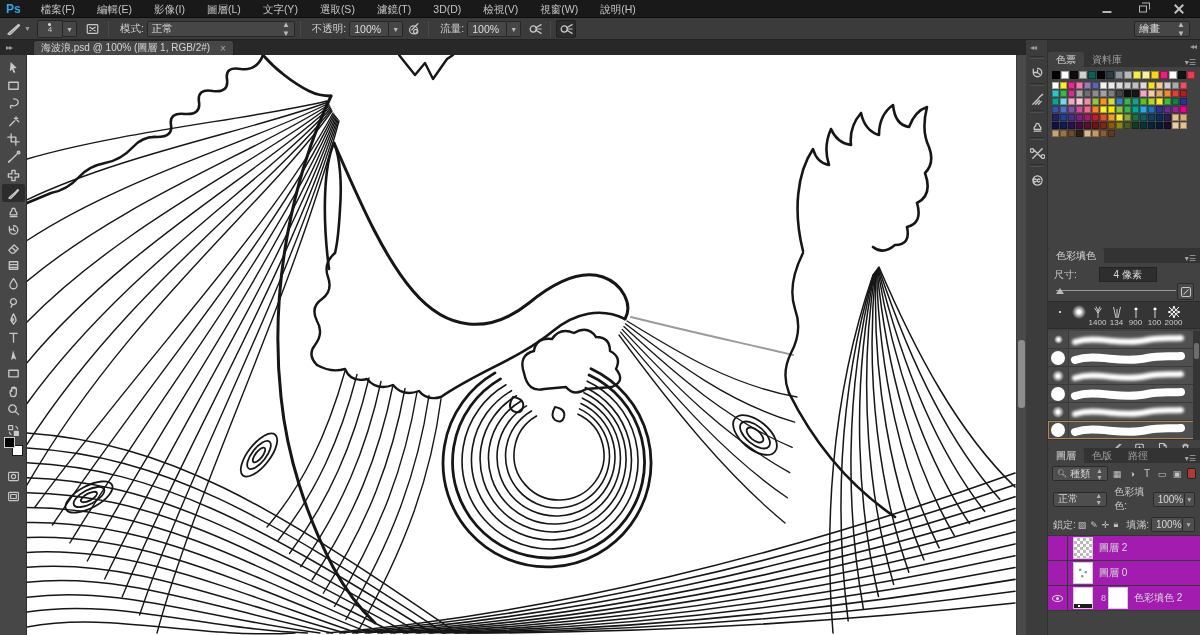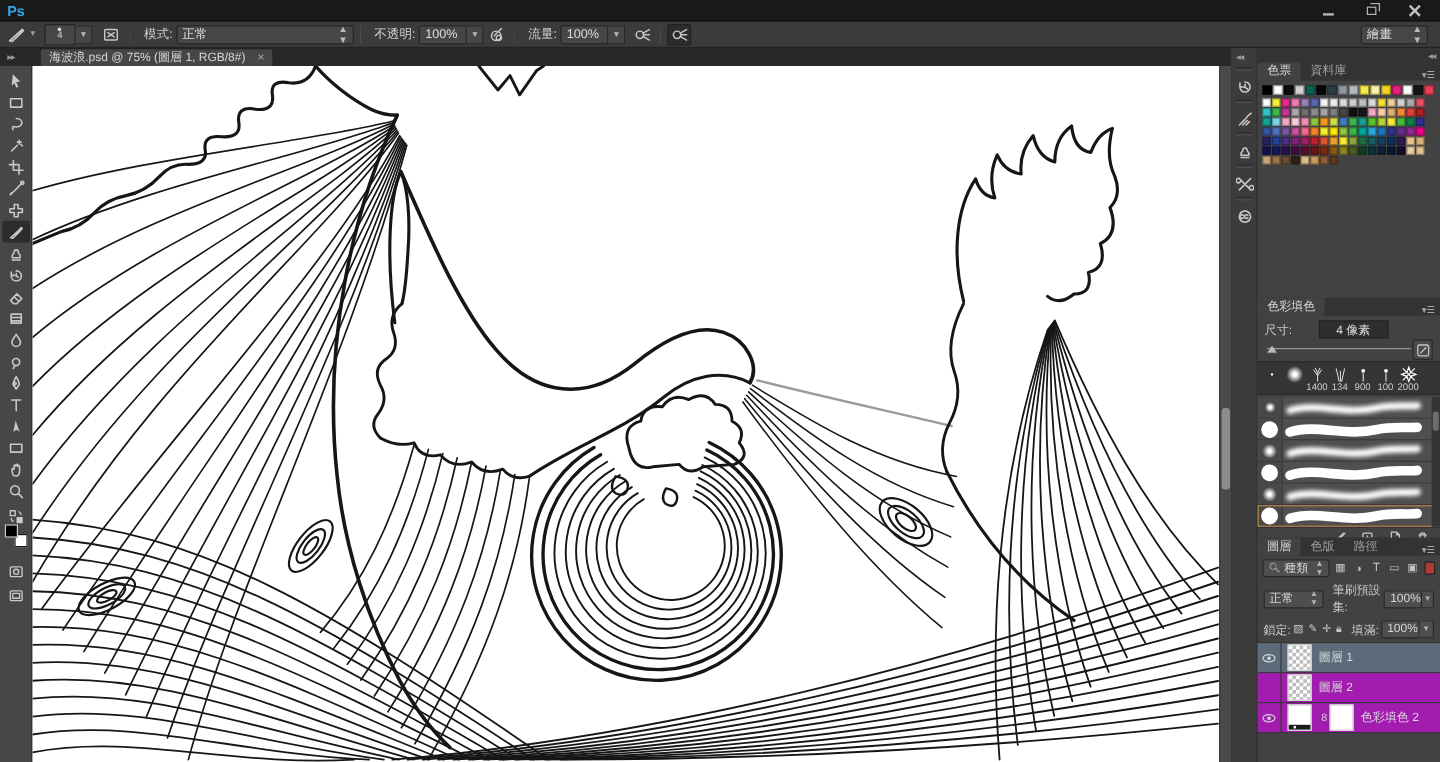--- a/index.html
+++ b/index.html
@@ -127,20 +127,33 @@
      radial-gradient(circle at 30% 30%, #9a9a9a 0 1px, transparent 1.6px),
      radial-gradient(circle at 70% 45%, #9a9a9a 0 1px, transparent 1.6px),
      radial-gradient(circle at 45% 70%, #9a9a9a 0 1px, transparent 1.6px); }
   svg.icon { stroke:#c8c8c8; fill:none; stroke-width:1.4; stroke-linecap:round; stroke-linejoin:round; }
 </style>
 </head>
 <body>
 
 <div id="titlebar">
   <span id="ps-logo">Ps</span>
+  <div id="menubar" style="display:flex;">
+      <div class="menu-item">檔案(F)</div>
+      <div class="menu-item">編輯(E)</div>
+      <div class="menu-item">影像(I)</div>
+      <div class="menu-item">圖層(L)</div>
+      <div class="menu-item">文字(Y)</div>
+      <div class="menu-item">選取(S)</div>
+      <div class="menu-item">濾鏡(T)</div>
+      <div class="menu-item">3D(D)</div>
+      <div class="menu-item">檢視(V)</div>
+      <div class="menu-item">視窗(W)</div>
+      <div class="menu-item">說明(H)</div>
+    </div>
   <div id="win-btns">
     <div class="win-btn">
         <div class="g g-min"></div>
       </div>
     <div class="win-btn">
         <div class="g g-rest"></div>
       </div>
     <div class="win-btn">
         <div class="g g-close"></div>
       </div>
@@ -204,21 +217,21 @@
   </div>
   <div class="ob-box" style="width:56px;position:absolute;right:10px;">
     <span>繪畫</span>
     <span class="ob-arrows">▲<br>▼</span>
   </div>
 </div>
 
 <div id="tabbar">
   <span id="tool-collapse">▸▸</span>
   <div id="doc-tab">
-    <span>海波浪.psd @ 75% (圖層 1, RGB/8#)</span>
+    <span>海波浪.psd @ 100% (圖層 1, RGB/2#)</span>
     <span class="close">×</span>
   </div>
 </div>
 
 <div id="toolbar">
     <div class="tool" style="top: 3px;">
       <svg width="15" height="15" viewBox="0 0 16 16" class="icon">
         <path d="M5 2 L11.5 8.5 L8 9 L10 13 L8.3 13.9 L6.3 9.9 L4 12.2 Z" fill="#c8c8c8" stroke="none"></path>
       </svg>
     </div>
@@ -810,52 +823,50 @@
       <span class="lficon" style="font-size:10px;">T</span>
       <span class="lficon">▭</span>
       <span class="lficon">▣</span>
       <div id="lswitch"></div>
     </div>
     <div class="prow" style="margin-top:4px;">
       <div class="pfield" style="width:62px;">
         <span>正常</span>
         <span class="arr">▲<br>▼</span>
       </div>
-      <span style="margin-left:7px;">筆刷預設集:</span>
+      <span style="margin-left:7px;">色彩填色:</span>
       <div class="pfield" style="width:32px;margin-left:2px;">
         <span>100%</span>
       </div>
       <div class="mini-drop">▼</div>
     </div>
     <div class="prow" style="margin-top:4px;">
       <span>鎖定:</span>
       <span class="lockic">▨</span>
       <span class="lockic">✎</span>
       <span class="lockic">✛</span>
       <span class="lockic">🔒︎</span>
       <span style="margin-left:auto;">填滿:</span>
       <div class="pfield" style="width:32px;margin-left:2px;">
         <span>100%</span>
       </div>
       <div class="mini-drop">▼</div>
     </div>
     <div id="layer-list">
-        <div class="lrow sel">
-          <div class="eyecol">
-            <div class="eye"></div>
-          </div>
-          <div class="lthumb checker"></div>
-          <span>圖層 1</span>
-        </div>
         <div class="lrow">
           <div class="eyecol"></div>
           <div class="lthumb checker"></div>
           <span>圖層 2</span>
         </div>
         <div class="lrow">
+          <div class="eyecol"></div>
+          <div class="lthumb sketch"></div>
+          <span>圖層 0</span>
+        </div>
+        <div class="lrow">
           <div class="eyecol">
             <div class="eye"></div>
           </div>
           <div class="lthumb ">
             <div class="fillbar"></div>
           </div>
           <div class="linkg">8</div>
           <div class="lthumb" style="margin: 0px 6px 0px 0px;"></div>
           <span>色彩填色 2</span>
         </div>

